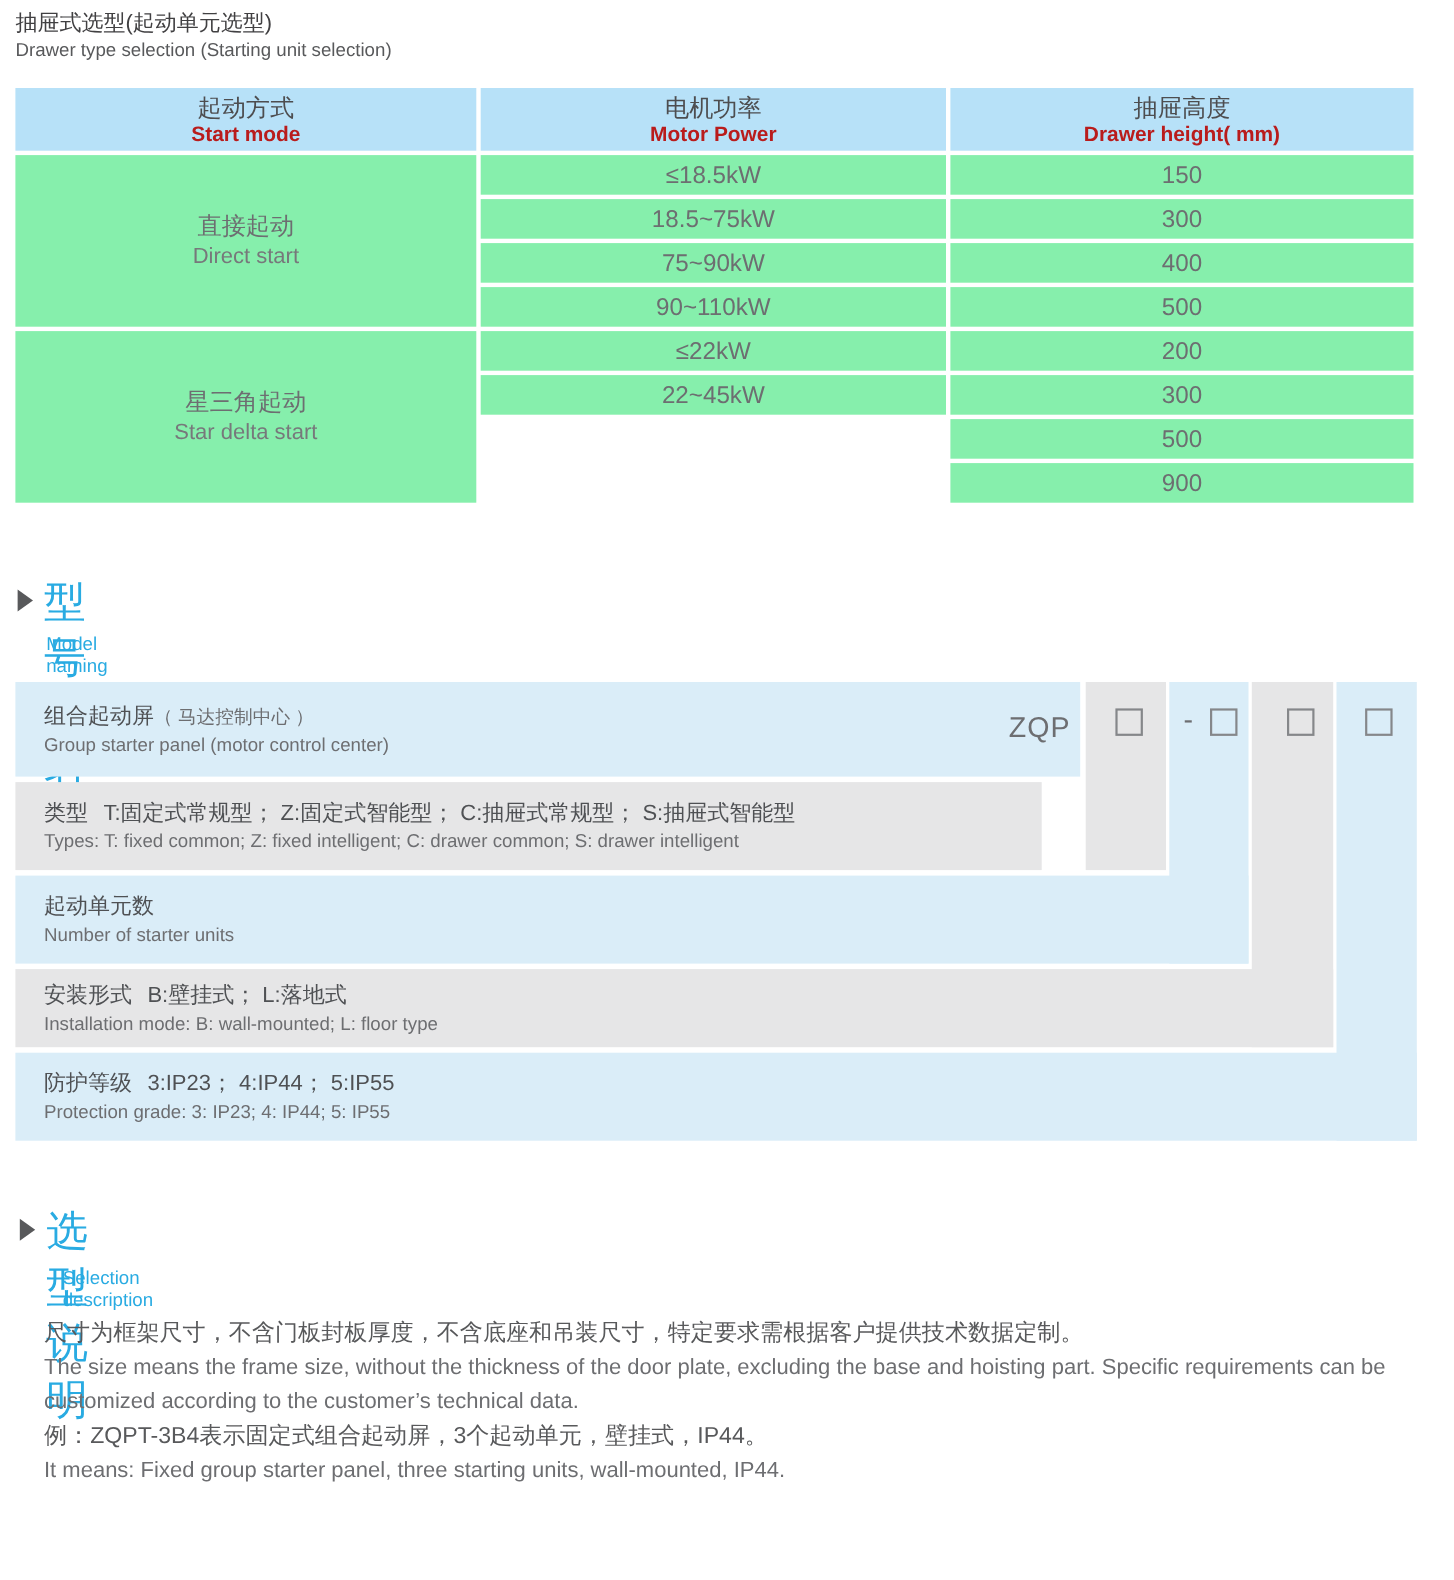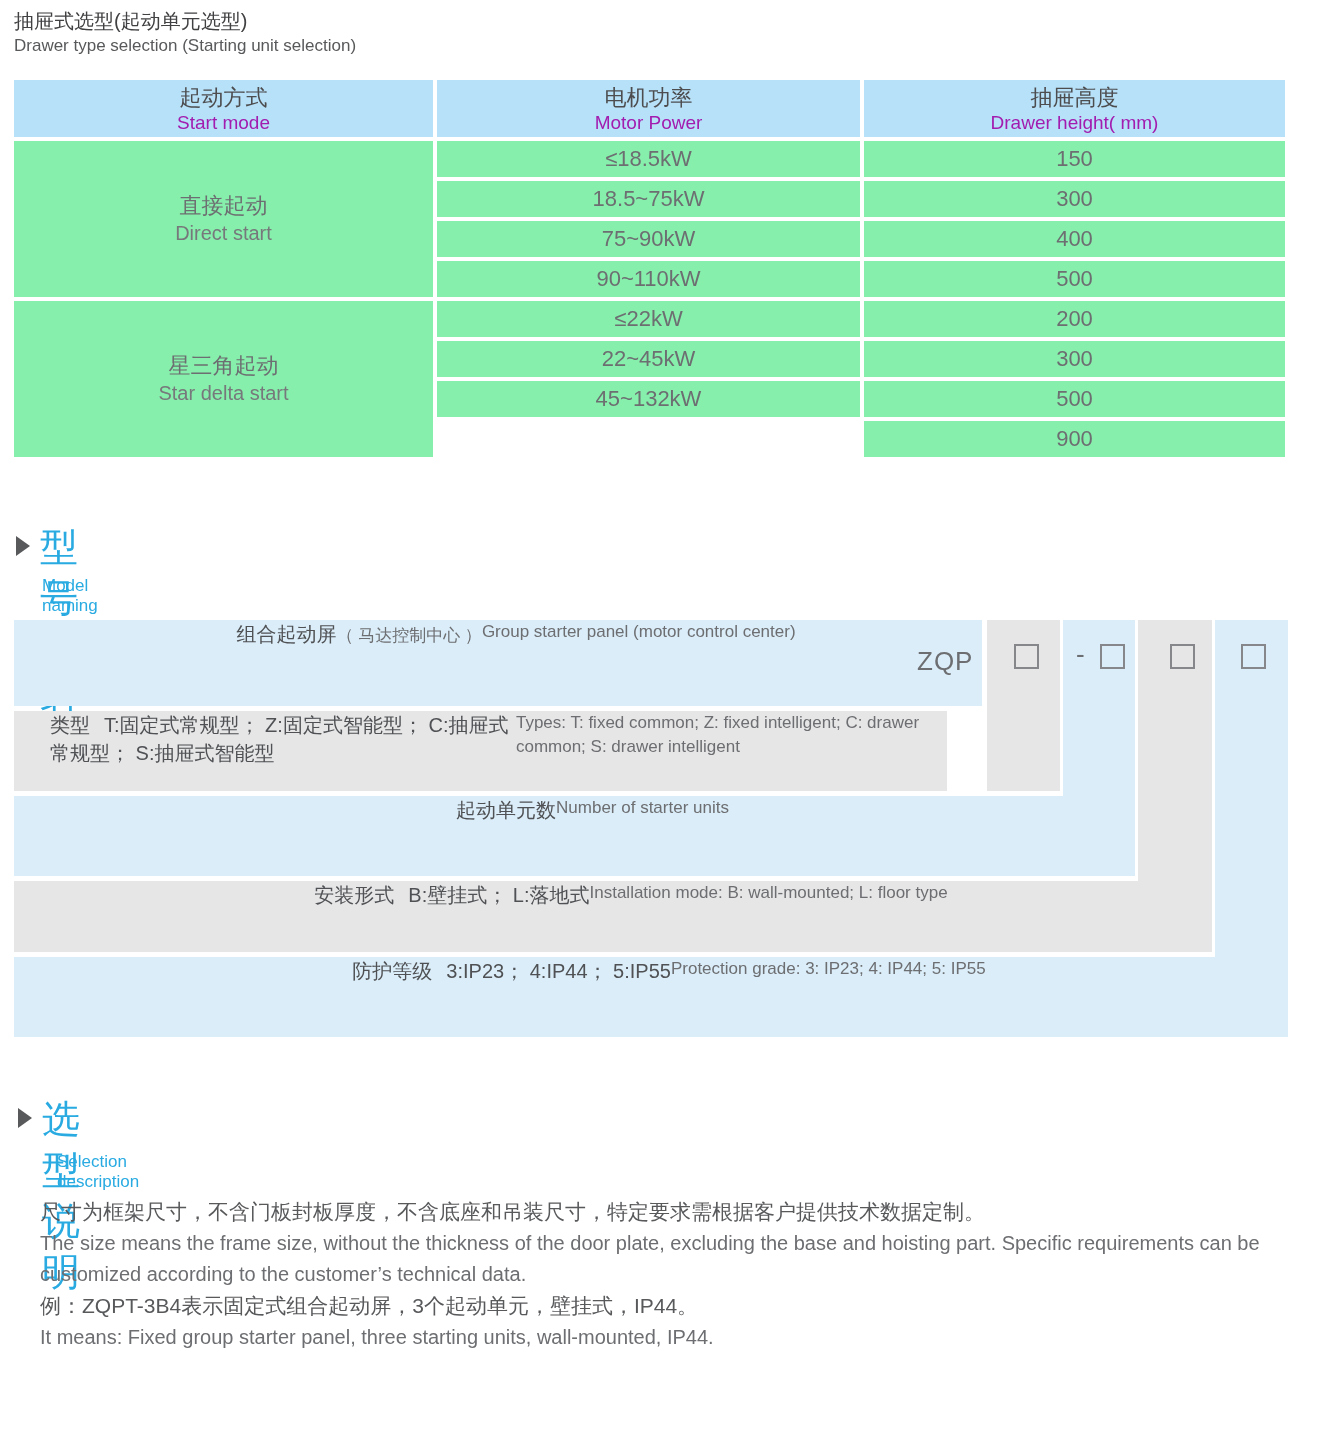--- a/index.html
+++ b/index.html
@@ -16,21 +16,21 @@
   
   .sel-table{
     position:absolute;left:14px;top:80px;width:1177px;
     display:grid;grid-template-columns:419px 423px 421px;
     grid-template-rows:57px repeat(8,36px);gap:4px;
   }
   .cell{display:flex;flex-direction:column;align-items:center;justify-content:center;}
   .th{background:#b7e1f8;}
   .td{background:#86efac;}
   .th .cn{font-size:22px;color:#4d4d4f;line-height:27px;}
-  .th .en{font-size:19px;color:#a21caf;line-height:23px;}
+  .th .en{font-size:19px;color:#b91c1c;line-height:23px;font-weight:bold;}
   .mode-cell .cn{font-size:22px;color:#6d6e71;line-height:28px;}
   .mode-cell .en{font-size:20px;color:#77787b;line-height:26px;}
   .mode-a{grid-column:1;grid-row:2 / span 4;}
   .mode-b{grid-column:1;grid-row:6 / span 4;}
   .td .val{font-size:22px;color:#6d6e71;}
 
   
   .sec-head{position:absolute;}
   .tri{position:absolute;width:0;height:0;border-style:solid;
        border-width:10px 0 10px 14px;border-color:transparent transparent transparent #58595b;}
@@ -40,21 +40,21 @@
   
   .diagram{position:absolute;left:14px;top:620px;width:1274px;height:417px;}
   .strip,.band{position:absolute;}
   .blue{background:#daedf8;}
   .gray{background:#e6e6e7;}
   .strip{top:0;}
   .strip.c1{left:973px;width:73px;height:171px;}
   .strip.c2{left:1049px;width:72px;height:256px;}
   .strip.c3{left:1124px;width:74px;height:332px;}
   .strip.c4{left:1201px;width:73px;height:417px;}
-  .band{left:0;box-sizing:border-box;padding:0 0 0 36px;display:flex;flex-direction:row;justify-content:center;}
+  .band{left:0;box-sizing:border-box;padding:0 0 0 26px;display:flex;flex-direction:column;justify-content:center;}
   .band .cn{font-size:20px;color:#4f5154;line-height:28px;}
   .band .cn .note{font-size:17px;color:#6d6e71;}
   .band .cn .desc{font-weight:normal;margin-left:14px;}
   .band .en{font-size:17px;color:#6d6e71;line-height:24px;}
   .band.r1{top:0;height:86px;width:968px;}
   .band.r2{top:91px;height:80px;width:933px;}
   .band.r3{top:176px;height:80px;width:1121px;}
   .band.r4{top:261px;height:71px;width:1198px;}
   .band.r5{top:337px;height:80px;width:1274px;}
   .code-zqp{position:absolute;left:903px;top:26px;font-size:26px;color:#6d6e71;letter-spacing:1px;}
@@ -133,23 +133,20 @@
     </div>
   <div class="cell td" style="grid-column:3;grid-row:6">
       <span class="val">200</span>
     </div>
   <div class="cell td" style="grid-column:2;grid-row:7">
       <span class="val">22~45kW</span>
     </div>
   <div class="cell td" style="grid-column:3;grid-row:7">
       <span class="val">300</span>
     </div>
-  <div class="cell td" style="grid-column:2;grid-row:8">
-      <span class="val">45~132kW</span>
-    </div>
   <div class="cell td" style="grid-column:3;grid-row:8">
       <span class="val">500</span>
     </div>
   <div class="cell td" style="grid-column:3;grid-row:9">
       <span class="val">900</span>
     </div>
 </div>
 
 <div class="sec-head" style="left:0;top:0">
   <span class="tri" style="left:16px;top:536px"></span>

